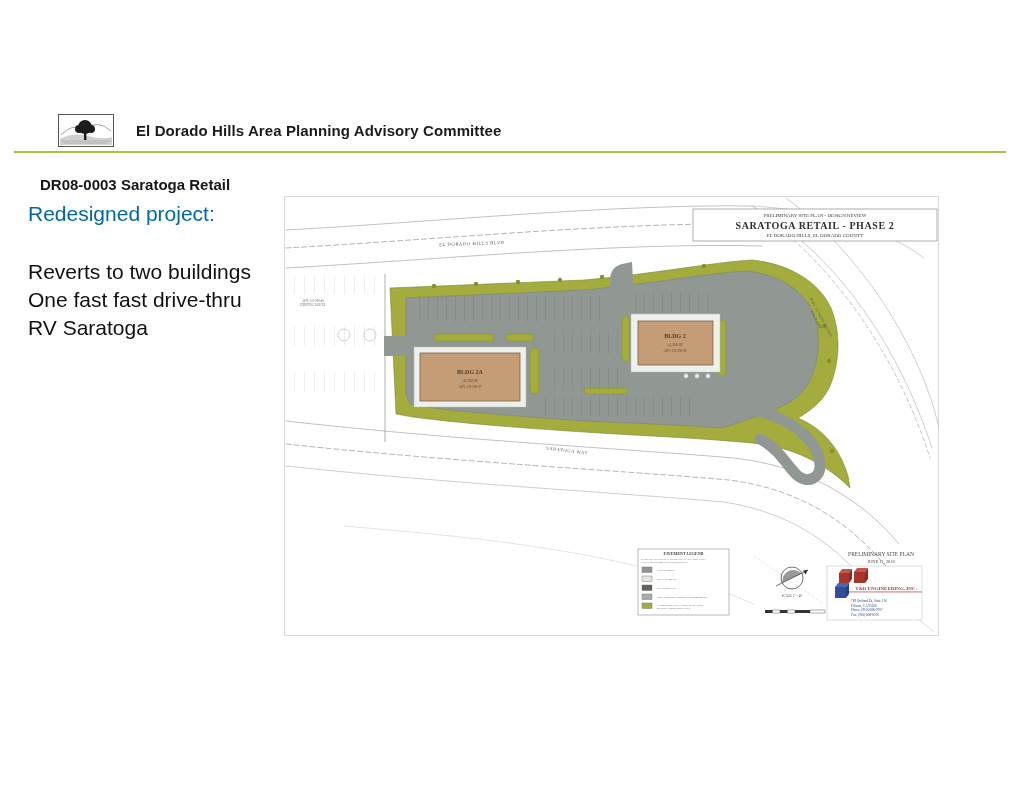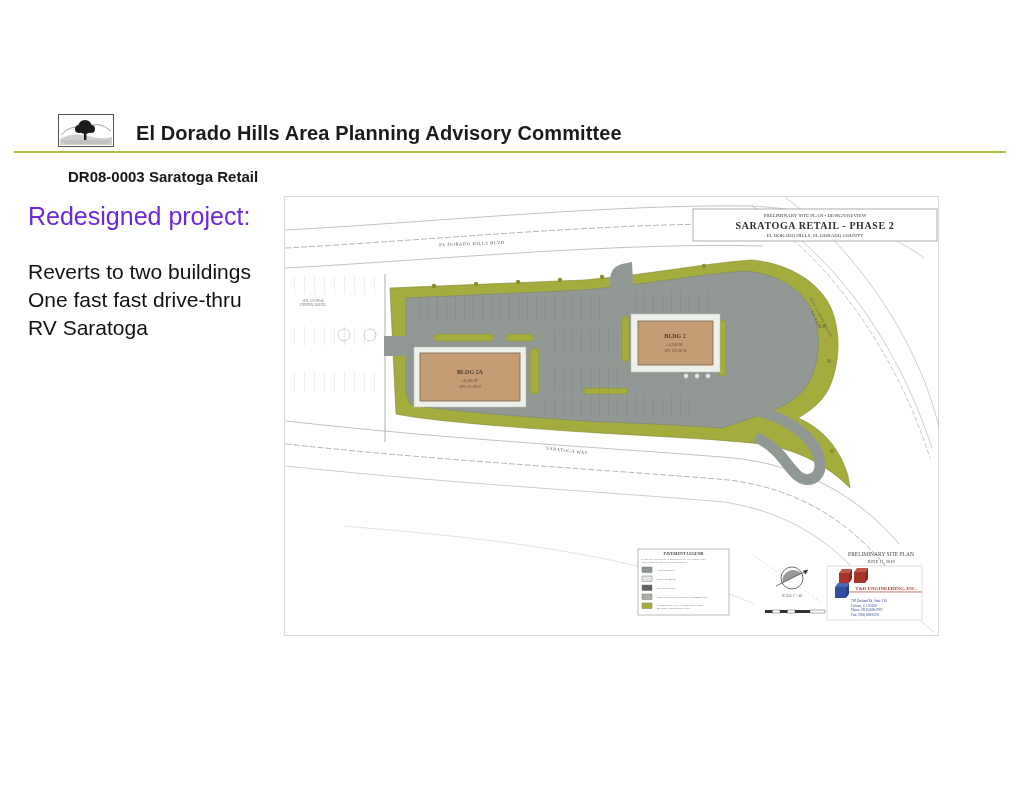--- a/index.html
+++ b/index.html
@@ -1,24 +1,24 @@
 <!DOCTYPE html>
 <html><head>
 <meta charset="utf-8">
 <style>
   html,body{margin:0;padding:0;background:#ffffff;}
   .slide{position:relative;width:1024px;height:791px;background:#ffffff;overflow:hidden;
          font-family:"Liberation Sans",sans-serif;color:#141414;}
   
   .logo{position:absolute;left:58px;top:114px;width:56px;height:33px;}
-  .hdr-title{position:absolute;left:136px;top:122px;font-size:20px;font-weight:bold;letter-spacing:.1px;color:#1b1b1b;}
+  .hdr-title{position:absolute;left:136px;top:122px;font-size:15px;font-weight:bold;letter-spacing:.1px;color:#1b1b1b;}
   .hdr-rule{position:absolute;left:14px;top:151px;width:992px;height:2px;}
   
-  .proj-id{position:absolute;left:40px;top:168px;font-size:15px;font-weight:bold;color:#161616;margin-left:28px;}
-  .heading{position:absolute;left:28px;top:202px;font-size:25px;color:#6d28d9;}
+  .proj-id{position:absolute;left:40px;top:176px;font-size:15px;font-weight:bold;color:#161616;}
+  .heading{position:absolute;left:28px;top:202px;font-size:21px;color:#0369a1;}
   .bullets{position:absolute;left:28px;top:258px;font-size:21px;line-height:28px;color:#111;}
   
   .plan-wrap{position:absolute;left:284px;top:196px;width:655px;height:440px;}
   svg text{font-family:"Liberation Serif",serif;}
 </style>
 </head>
 <body>
 
 <div class="slide">
 

